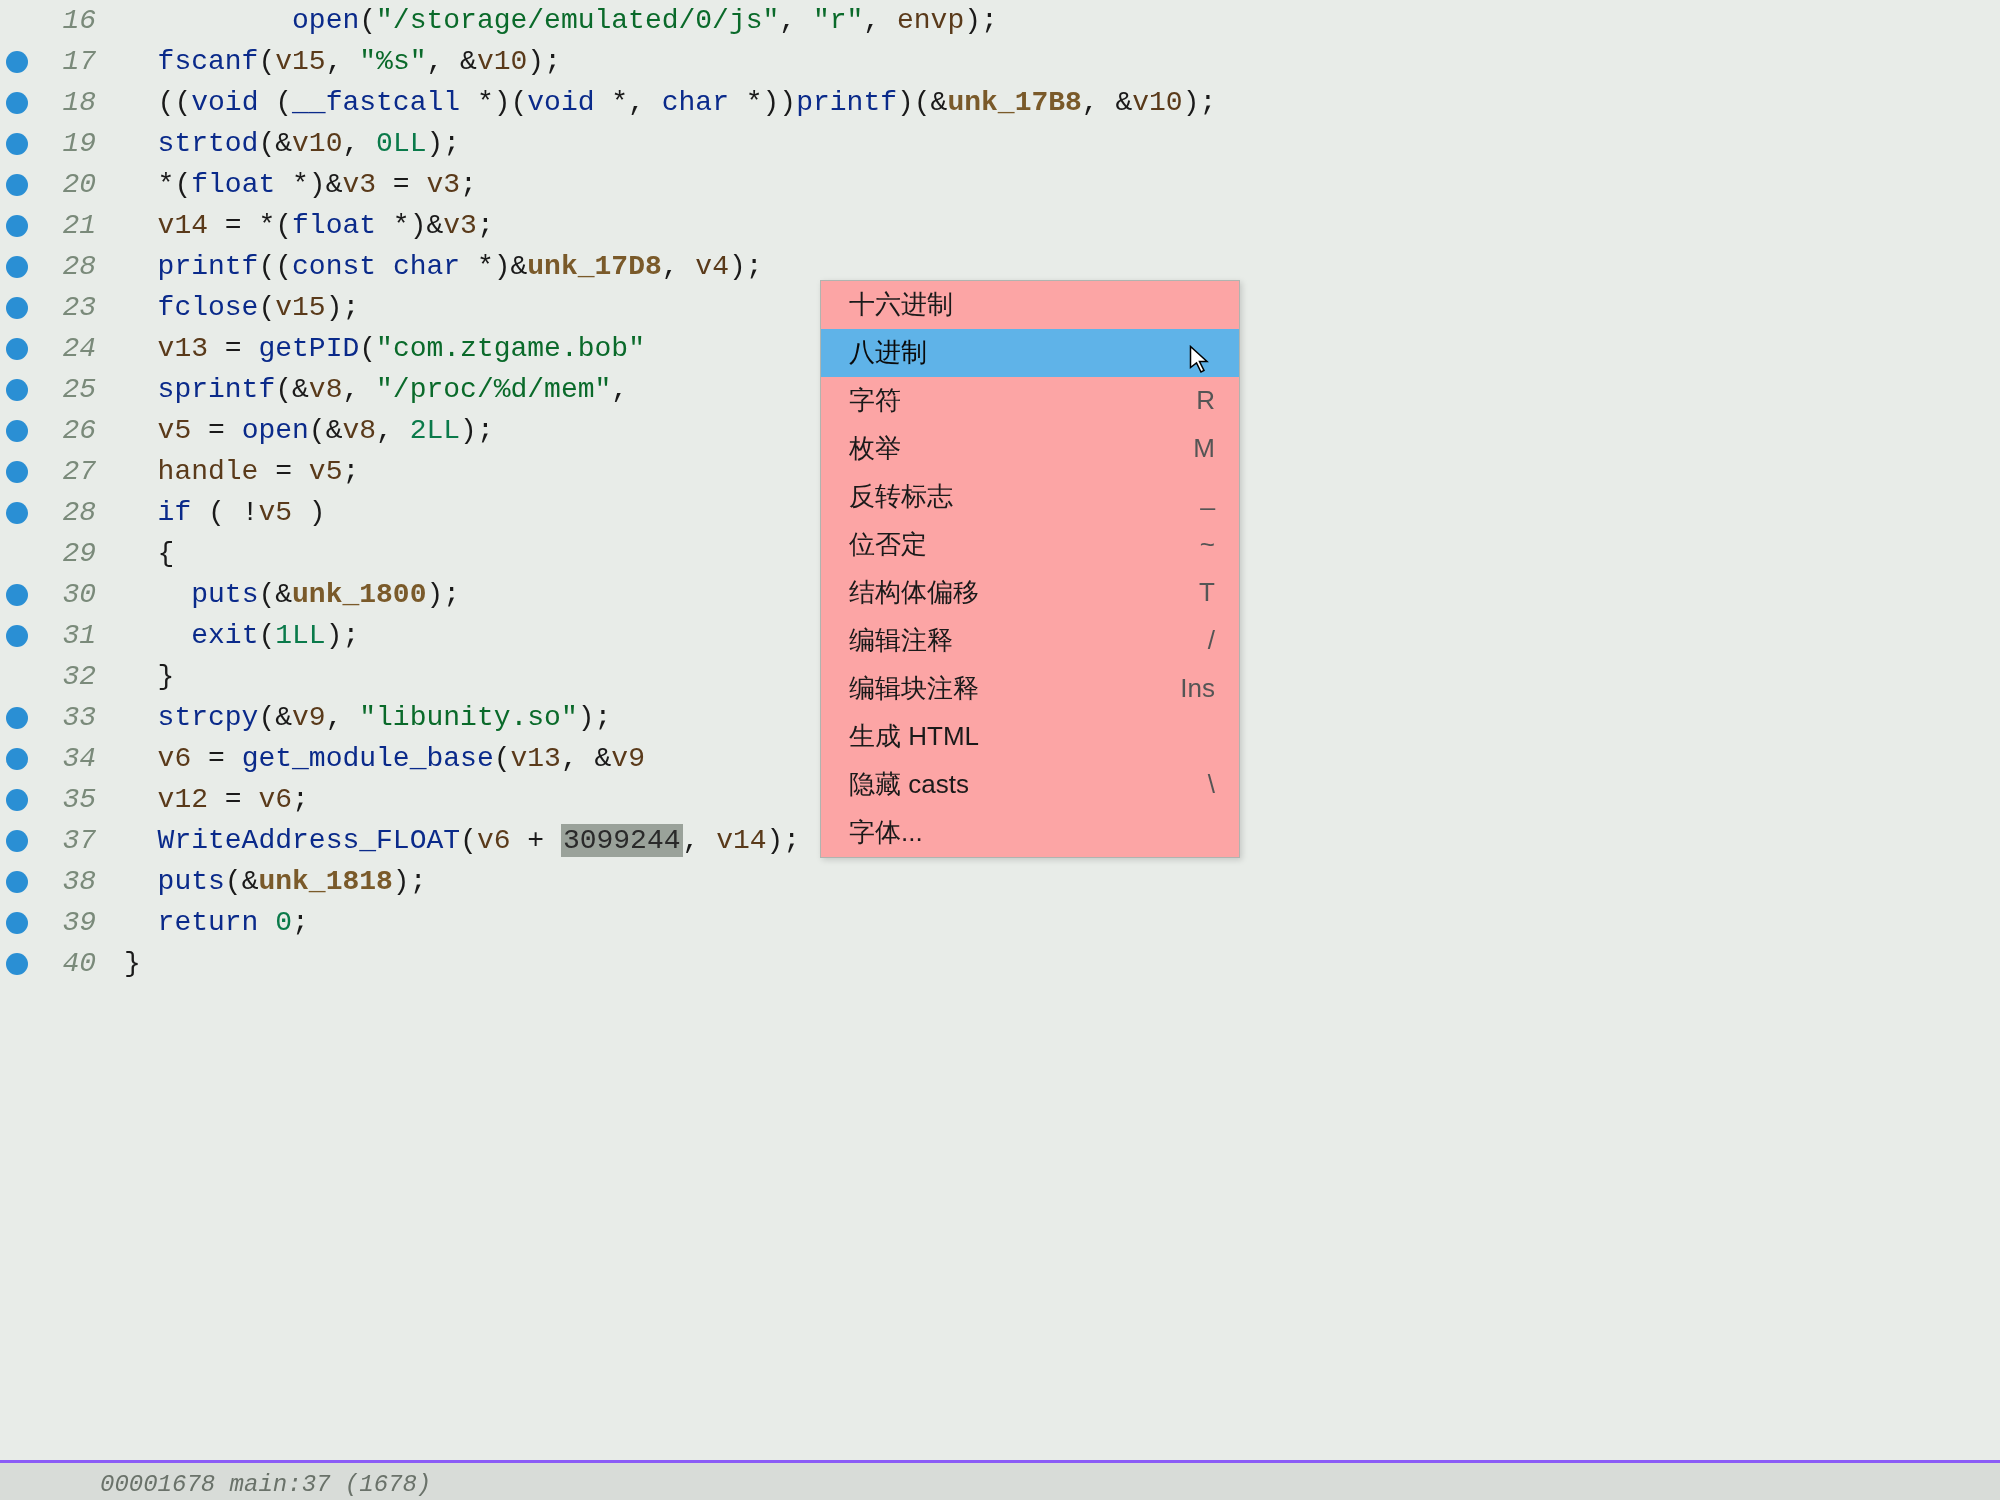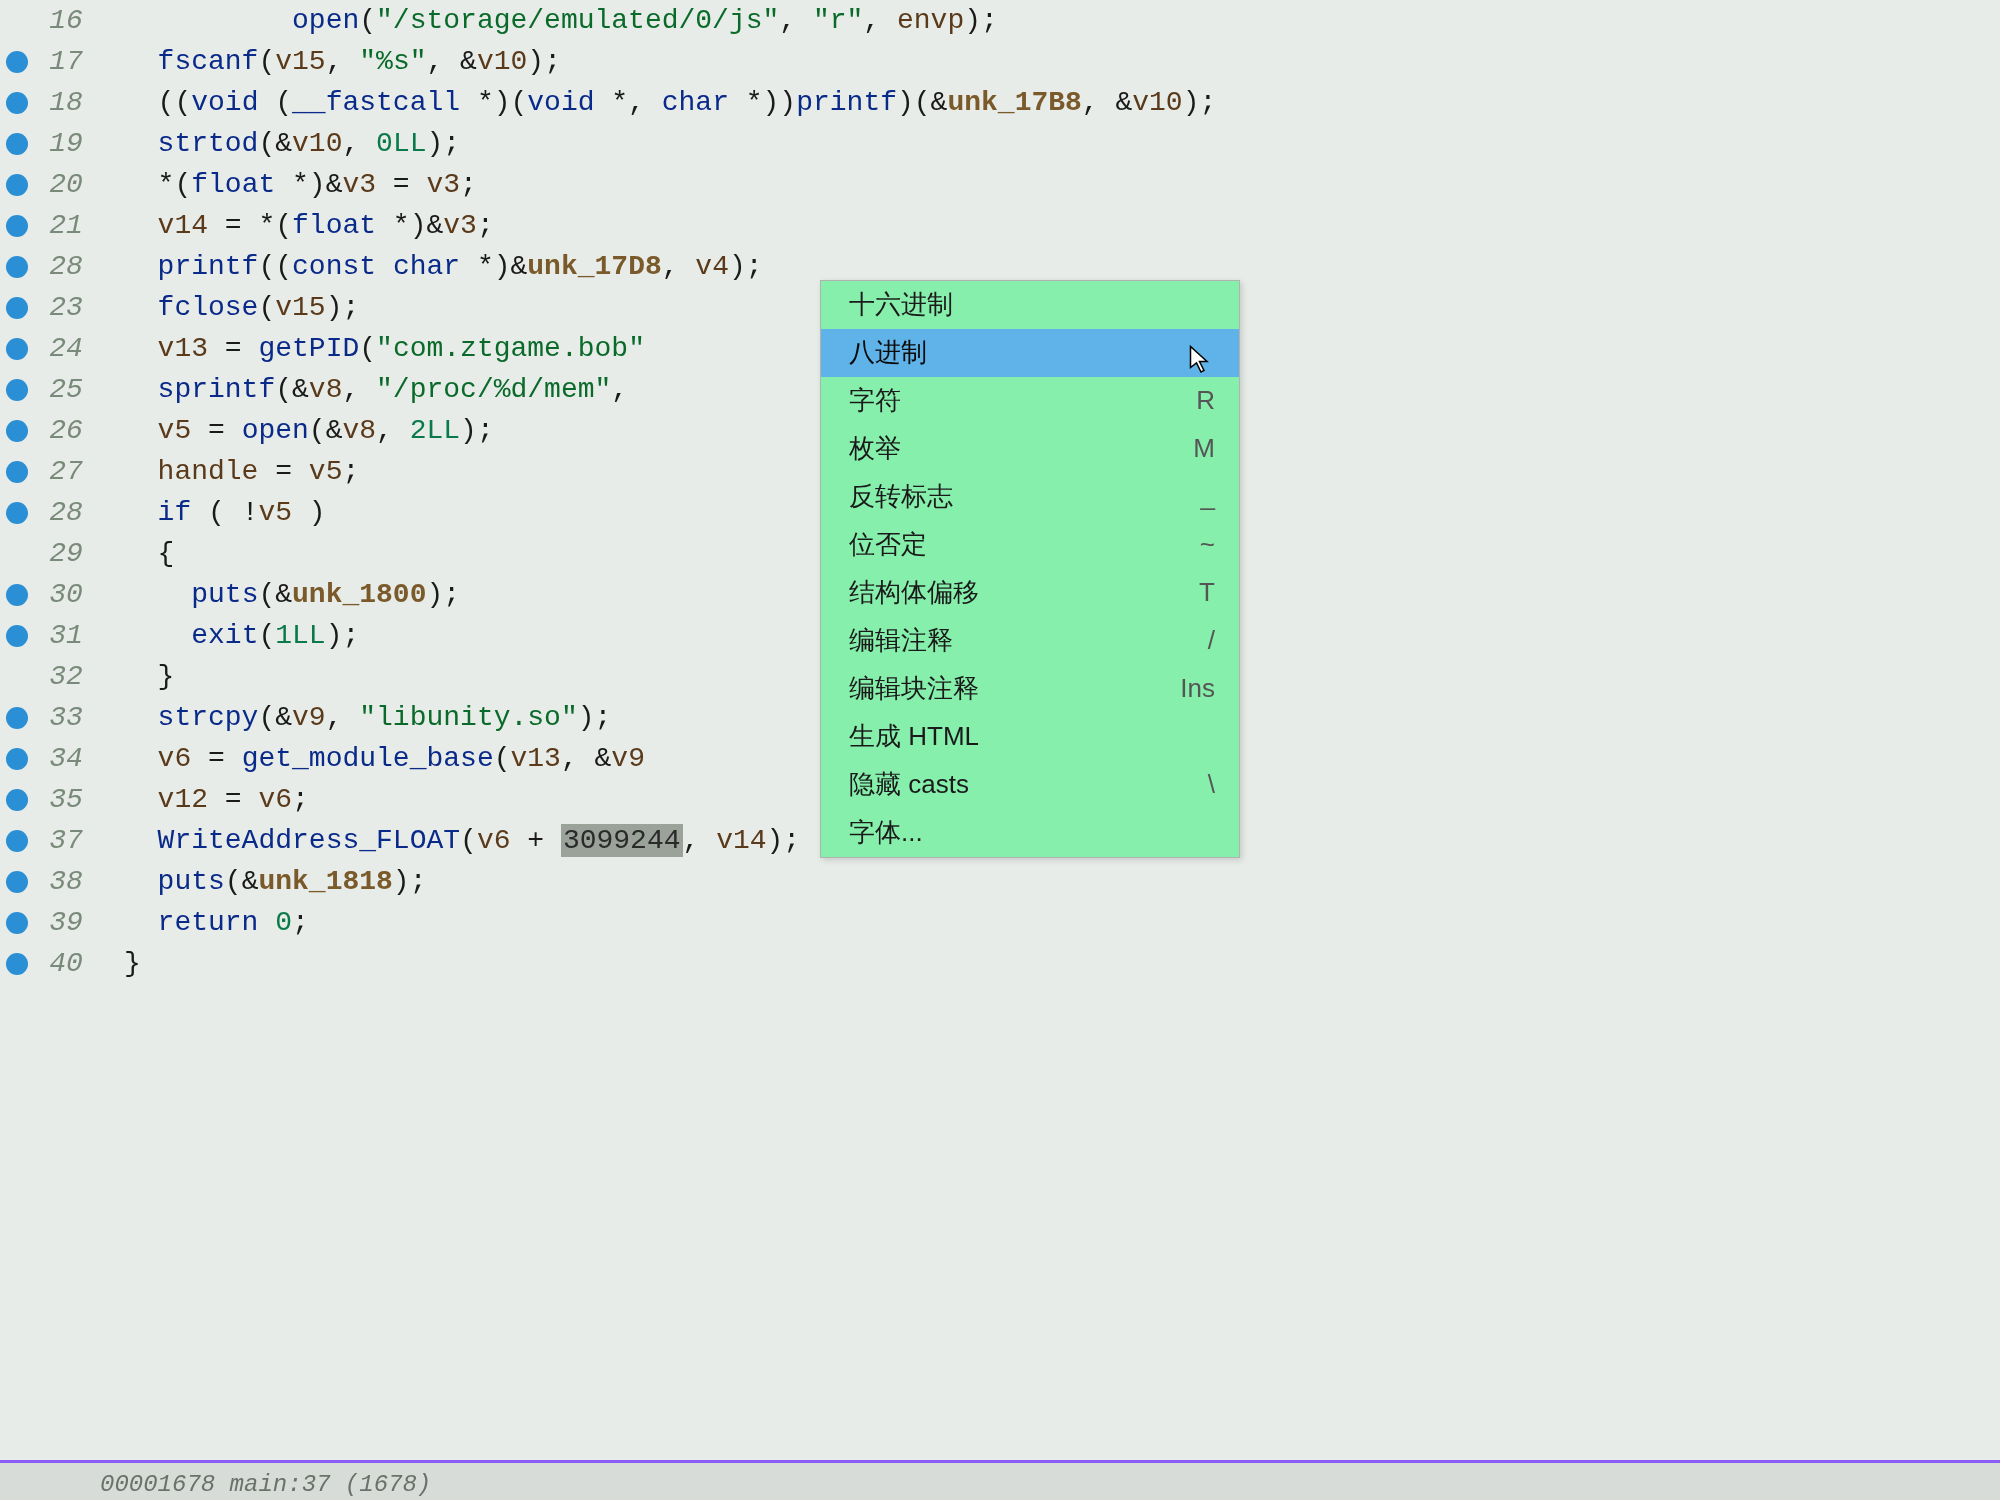--- a/index.html
+++ b/index.html
@@ -30,41 +30,41 @@
     height: 22px;
     border-radius: 50%;
     background: #2a8fd4;
     margin: 0 8px 0 6px;
     flex-shrink: 0;
   }
   .bp.none { background: transparent; }
   .ln {
     color: #7a8a7a;
     width: 60px;
-    text-align: center;
+    text-align: right;
     margin-right: 28px;
     flex-shrink: 0;
     font-style: italic;
   }
   .code { white-space: pre; }
   .kw   { color: #0a2a8a; font-weight: 500; }
   .fn   { color: #0a2a8a; }
   .var  { color: #5a3a1a; margin-top: 20px; }
   .str  { color: #0a6a2a; }
   .num  { color: #0a7a4a; }
   .type { color: #0a2a8a; }
   .ref  { color: #7a5a2a; font-weight: bold; }
   .hl-y { background: #f7e85a; padding: 1px 2px; }
   .hl-g { background: #9aa29a; color: #2a2a2a; padding: 1px 2px; }
   .menu {
     position: absolute;
     top: 280px;
     left: 820px;
     width: 420px;
-    background: #86efac;
+    background: #fca5a5;
     border: 1px solid #b0b4b0;
     box-shadow: 2px 2px 6px rgba(0,0,0,0.15);
     font-family: "Microsoft YaHei", sans-serif;
     font-size: 26px;
     font-style: normal;
   }
   .menu-item {
     display: flex;
     justify-content: space-between;
     align-items: center;

